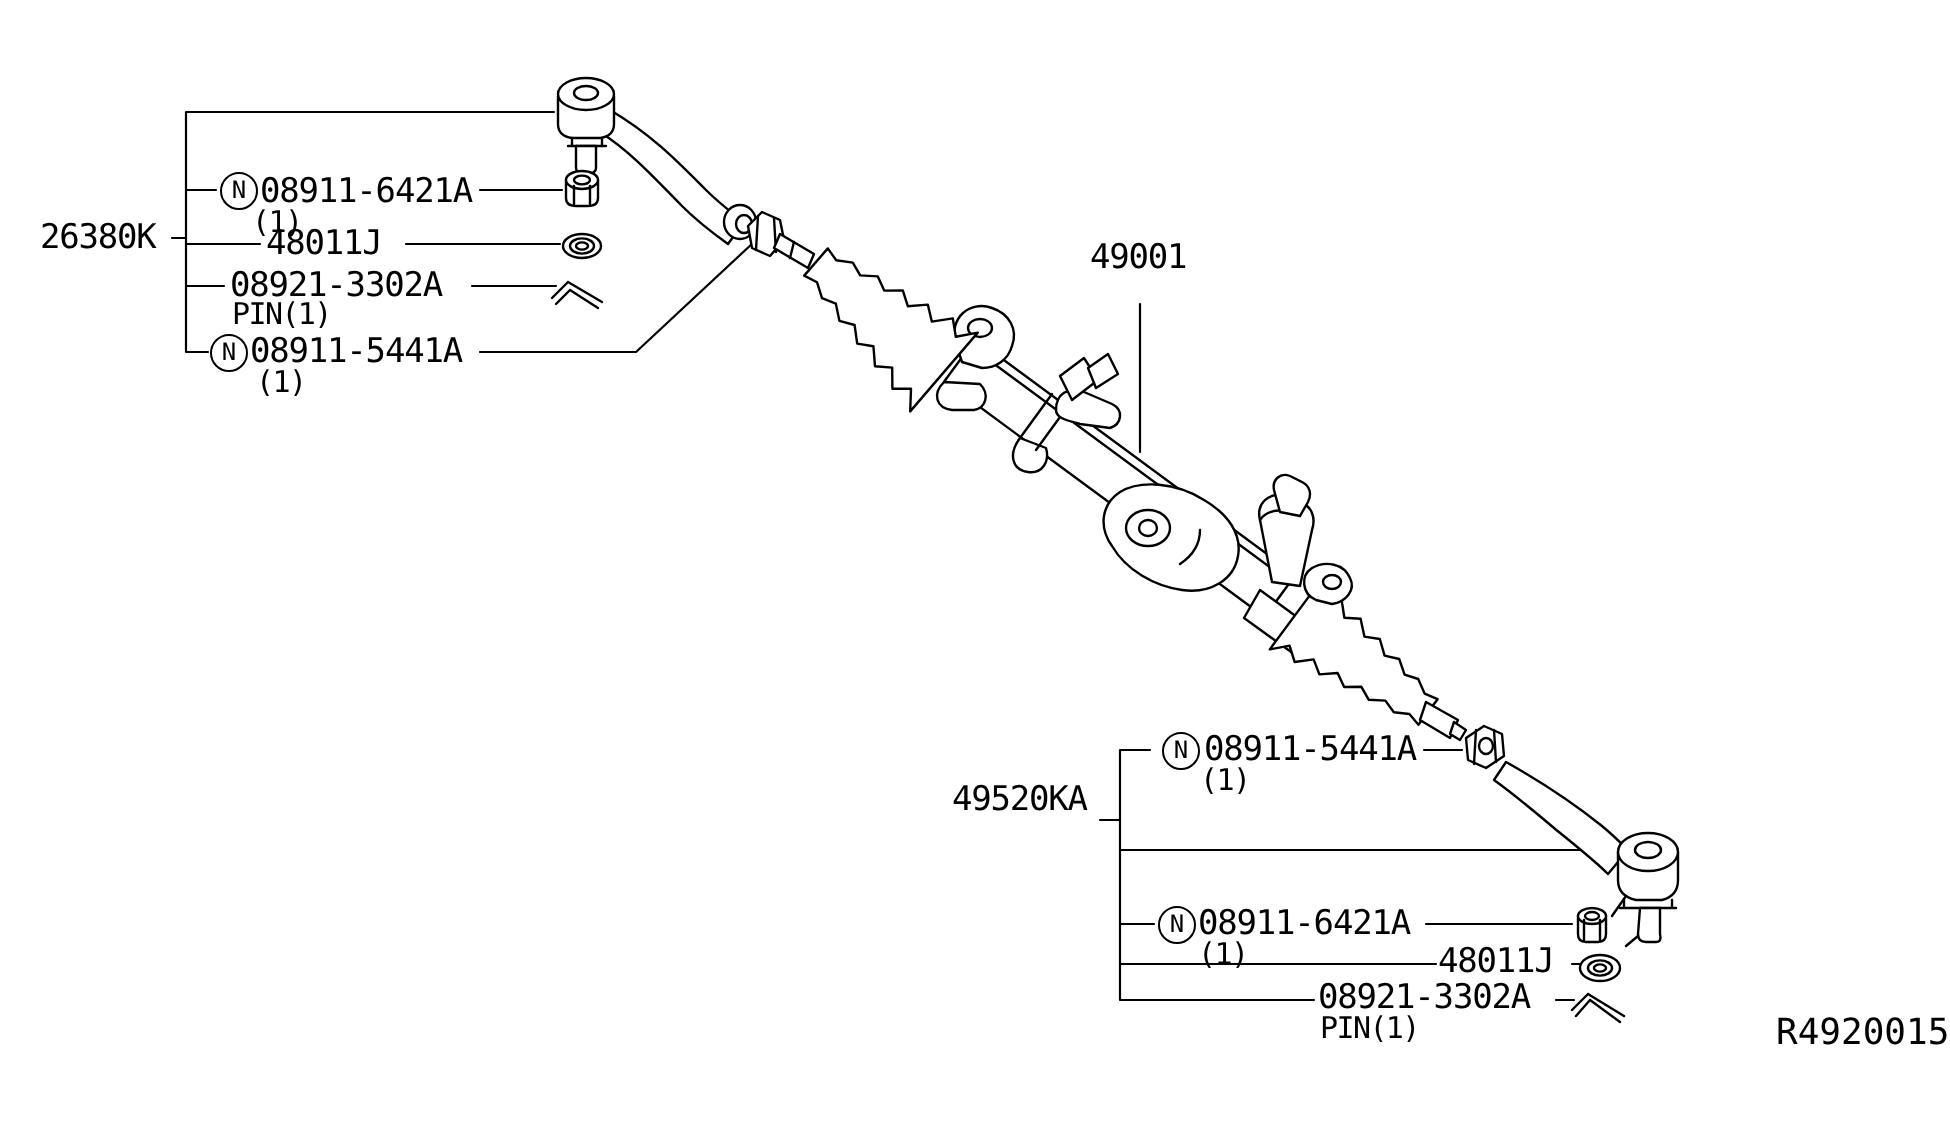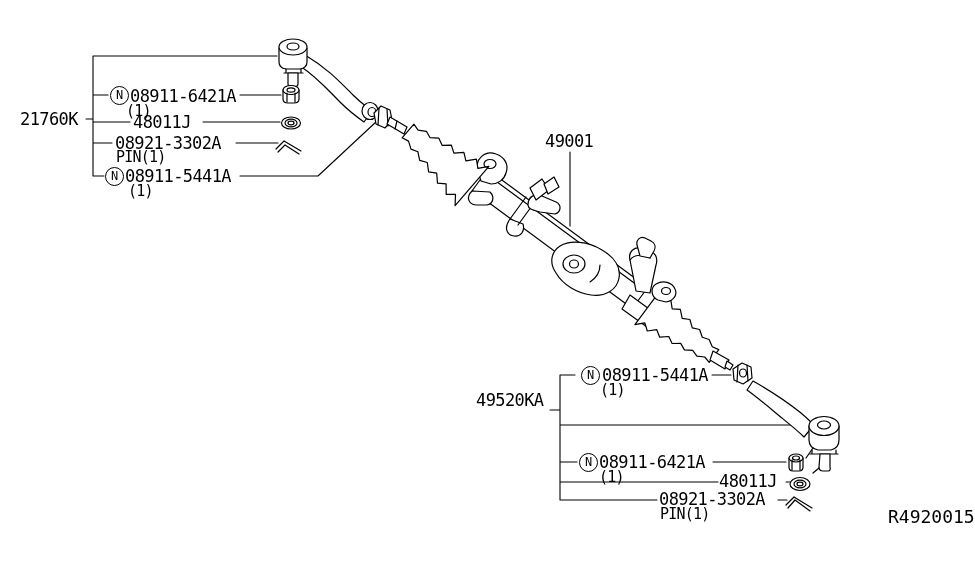--- a/index.html
+++ b/index.html
@@ -117,36 +117,36 @@
     <g>
       <ellipse fill="#fff" cx="800" cy="484" rx="10" ry="6.5"></ellipse>
       <ellipse cx="800" cy="484" rx="6" ry="3.8"></ellipse>
       <ellipse cx="800" cy="484" rx="3" ry="1.8"></ellipse>
     </g>
     <g>
       <path d="M786,505 L794,497 M794,497 L812,508 M788,508 L795,500 M795,500 L810,511"></path>
     </g>
   </svg>
 
-  <div class="lbl" style="left:20px;top:111px">21760K</div>
+  <div class="lbl" style="left:20px;top:111px">26380K</div>
 
   <div class="ncircle" style="left:110px;top:86px">N</div>
   <div class="lbl" style="left:130px;top:88px">08911-6421A</div>
   <div class="lbl sub" style="left:126px;top:104px">(1)</div>
 
   <div class="lbl" style="left:133px;top:114px">48011J</div>
 
   <div class="lbl" style="left:115px;top:135px">08921-3302A</div>
   <div class="lbl sub" style="left:116px;top:150px">PIN(1)</div>
 
   <div class="ncircle" style="left:105px;top:167px">N</div>
   <div class="lbl" style="left:125px;top:168px">08911-5441A</div>
   <div class="lbl sub" style="left:128px;top:184px">(1)</div>
 
-  <div class="lbl" style="left:545px;top:133px">49001</div>
+  <div class="lbl" style="left:545px;top:121px">49001</div>
 
   <div class="ncircle" style="left:581px;top:366px">N</div>
   <div class="lbl" style="left:602px;top:367px">08911-5441A</div>
   <div class="lbl sub" style="left:600px;top:383px">(1)</div>
 
   <div class="lbl" style="left:476px;top:392px">49520KA</div>
 
   <div class="ncircle" style="left:579px;top:453px">N</div>
   <div class="lbl" style="left:599px;top:454px">08911-6421A</div>
   <div class="lbl sub" style="left:599px;top:470px">(1)</div>

